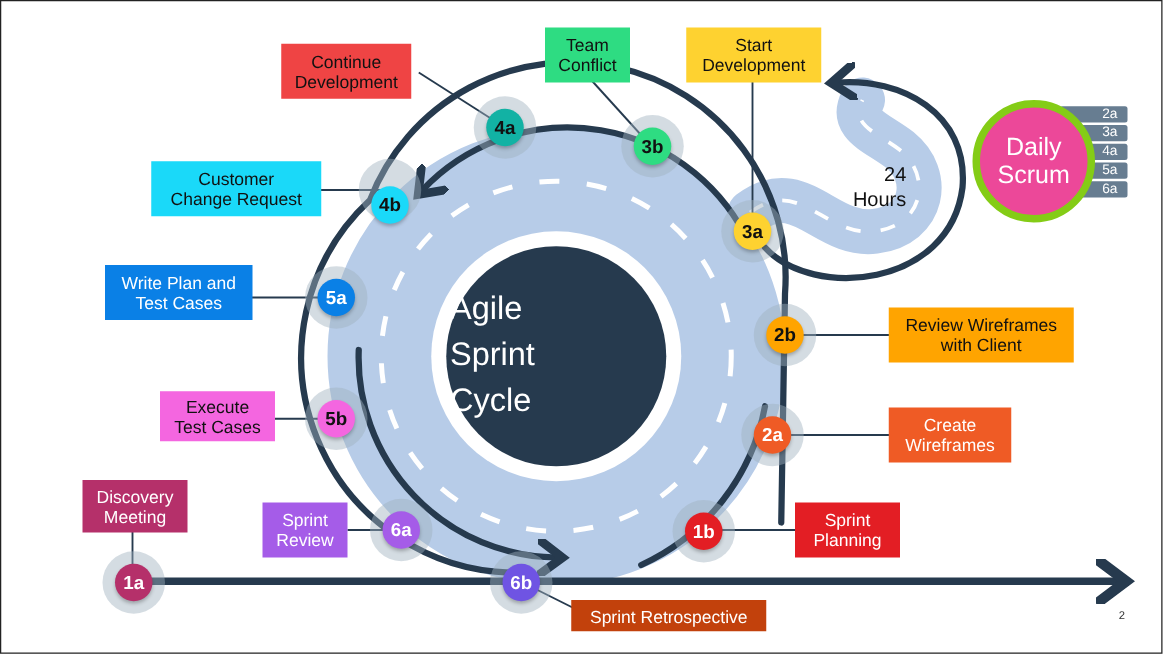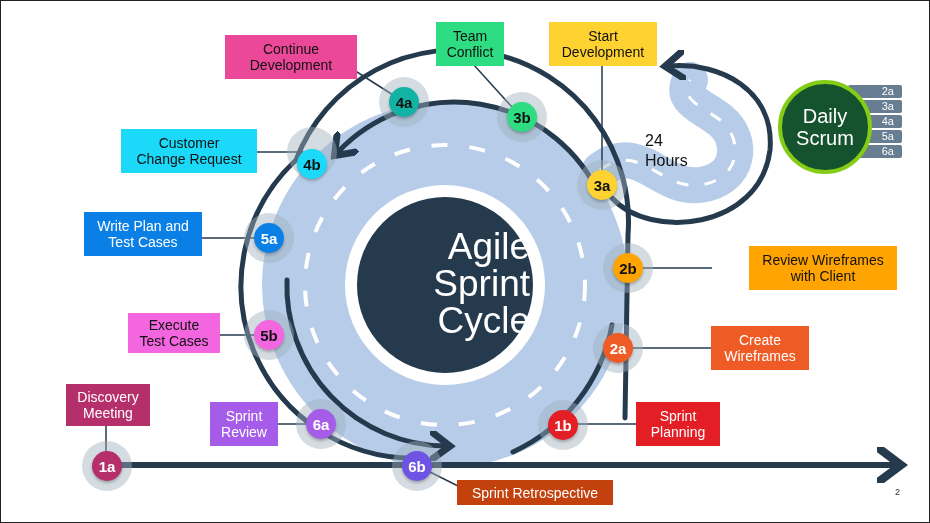--- a/index.html
+++ b/index.html
@@ -4,24 +4,24 @@
 <style>
   html, body { margin:0; padding:0; background:#ffffff; }
   body { width:930px; height:523px; overflow:hidden; position:relative; font-family:"Liberation Sans", sans-serif; }
   #frame { position:absolute; left:0; top:0; width:928px; height:521px; border:1px solid #222; background:#fff; }
   #art { position:absolute; left:0; top:0; }
   .lbl { position:absolute; display:flex; align-items:center; justify-content:center; text-align:center;
          font-size:14px; line-height:16px; white-space:pre-line; box-sizing:border-box; }
   .badge { position:absolute; width:30px; height:30px; border-radius:50%; display:flex; align-items:center; justify-content:center;
            font-size:15px; font-weight:bold; box-shadow:0 2px 3px rgba(0,0,0,0.25); }
   .halo { position:absolute; width:50px; height:50px; border-radius:50%; background:rgba(160,178,190,0.45); }
-  #center-title { position:absolute; left:360px; top:228px; width:170px; text-align:right; color:#fff; font-size:37px; line-height:37px; white-space:pre-line; }
-  #hours { position:absolute; left:645px; top:131px; width:80px; text-align:left; font-size:16px; line-height:20px; white-space:pre-line; color:#111; }
-  #scrum-circle { position:absolute; left:778px; top:80px; width:86px; height:86px; border-radius:50%; background:#14532d;
-                  color:#fff; display:flex; align-items:center; justify-content:center; text-align:center; font-size:20px; line-height:22px; white-space:pre-line; z-index:2; border:4px solid #84cc16; }
+  #center-title { position:absolute; left:360px; top:228px; width:170px; text-align:left; color:#fff; font-size:26px; line-height:37px; white-space:pre-line; }
+  #hours { position:absolute; left:645px; top:131px; width:80px; text-align:right; font-size:16px; line-height:20px; white-space:pre-line; color:#111; }
+  #scrum-circle { position:absolute; left:778px; top:80px; width:86px; height:86px; border-radius:50%; background:#ec4899;
+                  color:#fff; display:flex; align-items:center; justify-content:center; text-align:center; font-size:20px; line-height:22px; white-space:pre-line; z-index:2; border:6px solid #84cc16; }
   .scrum-tab { position:absolute; left:848px; width:54px; height:13px; background:#677d91; color:#fff; font-size:11px; line-height:13px; text-align:right; padding-right:8px; box-sizing:border-box; border-radius:2px; }
   #page-num { position:absolute; left:895px; top:487px; font-size:9px; color:#333; }
 </style>
 </head>
 <body>
 
 <div id="frame"></div>
 
 <svg id="art" width="930" height="523">
   <defs>
@@ -78,27 +78,27 @@
 <div class="scrum-tab" style="top:145px">6a</div>
 <div id="scrum-circle">Daily
 Scrum</div>
 
 <div class="lbl" style="left: 66px; top: 384px; width: 84px; height: 42px; background: rgb(181, 48, 106); color: rgb(255, 255, 255);">Discovery
 Meeting</div>
 <div class="lbl" style="left: 636px; top: 402px; width: 84px; height: 44px; background: rgb(227, 30, 36); color: rgb(255, 255, 255);">Sprint
 Planning</div>
 <div class="lbl" style="left: 711px; top: 326px; width: 98px; height: 44px; background: rgb(239, 91, 37); color: rgb(255, 255, 255);">Create
 Wireframes</div>
-<div class="lbl" style="left: 749px; top: 246px; width: 148px; height: 44px; background: rgb(255, 164, 0); color: rgb(17, 17, 17);">Review Wireframes
+<div class="lbl" style="left: 711px; top: 246px; width: 148px; height: 44px; background: rgb(255, 164, 0); color: rgb(17, 17, 17);">Review Wireframes
 with Client</div>
 <div class="lbl" style="left: 549px; top: 22px; width: 108px; height: 44px; background: rgb(254, 210, 48); color: rgb(17, 17, 17);">Start
 Development</div>
 <div class="lbl" style="left: 436px; top: 22px; width: 68px; height: 44px; background: rgb(46, 220, 130); color: rgb(17, 17, 17);">Team
 Conflict</div>
-<div class="lbl" style="left: 225px; top: 35px; width: 132px; height: 44px; background: #ec4899; color: rgb(17, 17, 17);">Continue
+<div class="lbl" style="left: 225px; top: 35px; width: 104px; height: 44px; background: #ef4444; color: rgb(17, 17, 17);">Continue
 Development</div>
 <div class="lbl" style="left: 121px; top: 129px; width: 136px; height: 44px; background: rgb(26, 217, 249); color: rgb(17, 17, 17);">Customer
 Change Request</div>
 <div class="lbl" style="left: 84px; top: 212px; width: 118px; height: 44px; background: rgb(10, 128, 230); color: rgb(255, 255, 255);">Write Plan and
 Test Cases</div>
 <div class="lbl" style="left: 128px; top: 313px; width: 92px; height: 40px; background: rgb(244, 102, 224); color: rgb(17, 17, 17);">Execute
 Test Cases</div>
 <div class="lbl" style="left: 210px; top: 402px; width: 68px; height: 44px; background: rgb(165, 92, 232); color: rgb(255, 255, 255);">Sprint
 Review</div>
 <div class="lbl" style="left: 457px; top: 480px; width: 156px; height: 25px; background: #c2410c; color: rgb(255, 255, 255);">Sprint Retrospective</div>

